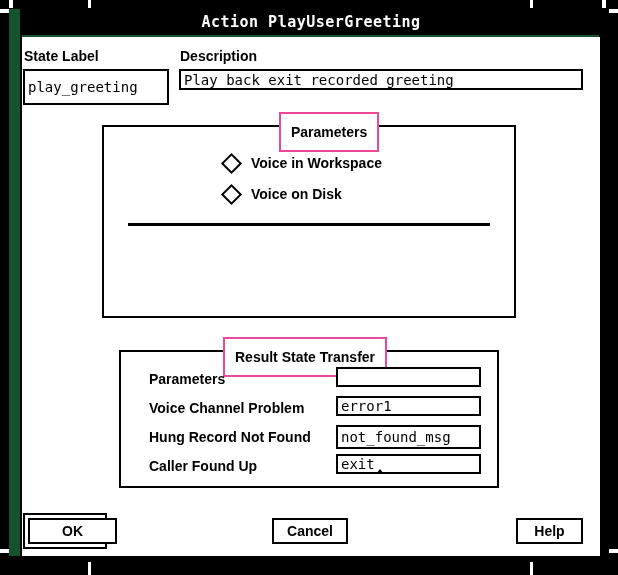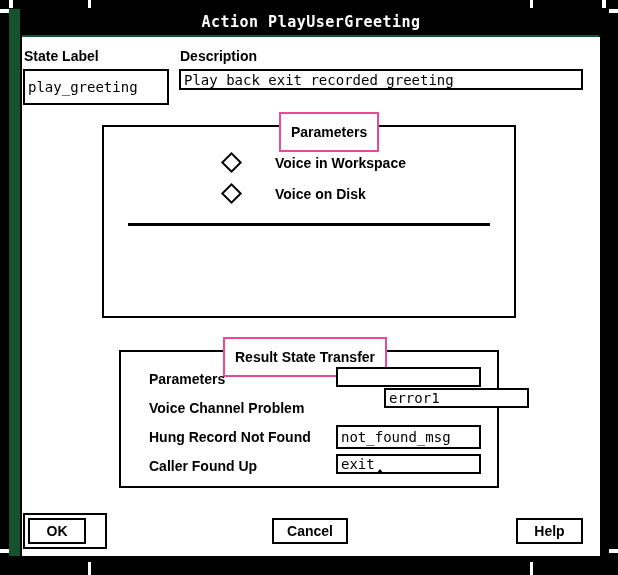--- a/index.html
+++ b/index.html
@@ -125,23 +125,22 @@
     font-weight: bold;
     font-size: 14px;
     color: #000000;
     white-space: nowrap;
   }
 
   
   .radio-row {
     position: absolute;
     display: flex;
-    align-items: flex-start;
-    white-space: nowrap;
-    gap: 24px;
+    align-items: center;
+    white-space: nowrap;
   }
   .diamond {
     width: 15px;
     height: 15px;
     transform: rotate(45deg);
     background: #ffffff;
     border: 2px solid #000000;
     box-sizing: border-box;
     flex: 0 0 auto;
   }
@@ -260,37 +259,37 @@
     <div class="group-title" style="left:201px; top:300px;">
       <span>Result State Transfer</span>
     </div>
 
     <span class="result-label" style="left:127px; top:334px;">Parameters</span>
     <div class="textfield" style="left:314px; top:330px; width:145px; height:20px;">
       <span class="mono-val"></span>
     </div>
 
     <span class="result-label" style="left:127px; top:363px;">Voice Channel Problem</span>
-    <div class="textfield" style="left:314px; top:351px; width:145px; height:20px;margin-left:48px;">
+    <div class="textfield" style="left:314px; top:359px; width:145px; height:20px;">
       <span class="mono-val">error1</span>
     </div>
 
     <span class="result-label" style="left:127px; top:392px;">Hung Record Not Found</span>
     <div class="textfield" style="left:314px; top:388px; width:145px; height:24px;">
       <span class="mono-val">not_found_msg</span>
     </div>
 
     <span class="result-label" style="left:127px; top:421px;">Caller Found Up</span>
     <div class="textfield" style="left:314px; top:417px; width:145px; height:20px;">
       <span class="mono-val">exit</span>
       <span class="caret"></span>
     </div>
 
     <div class="default-ring" style="left:1px; top:476px; width:84px; height:36px;"></div>
-    <div class="pushbtn" style="left:6px; top:481px; width:58px; height:26px;">
+    <div class="pushbtn" style="left:6px; top:481px; width:89px; height:26px;">
       <span>OK</span>
     </div>
 
     <div class="pushbtn" style="left:250px; top:481px; width:76px; height:26px;">
       <span>Cancel</span>
     </div>
 
     <div class="pushbtn" style="left:494px; top:481px; width:67px; height:26px;">
       <span>Help</span>
     </div>

